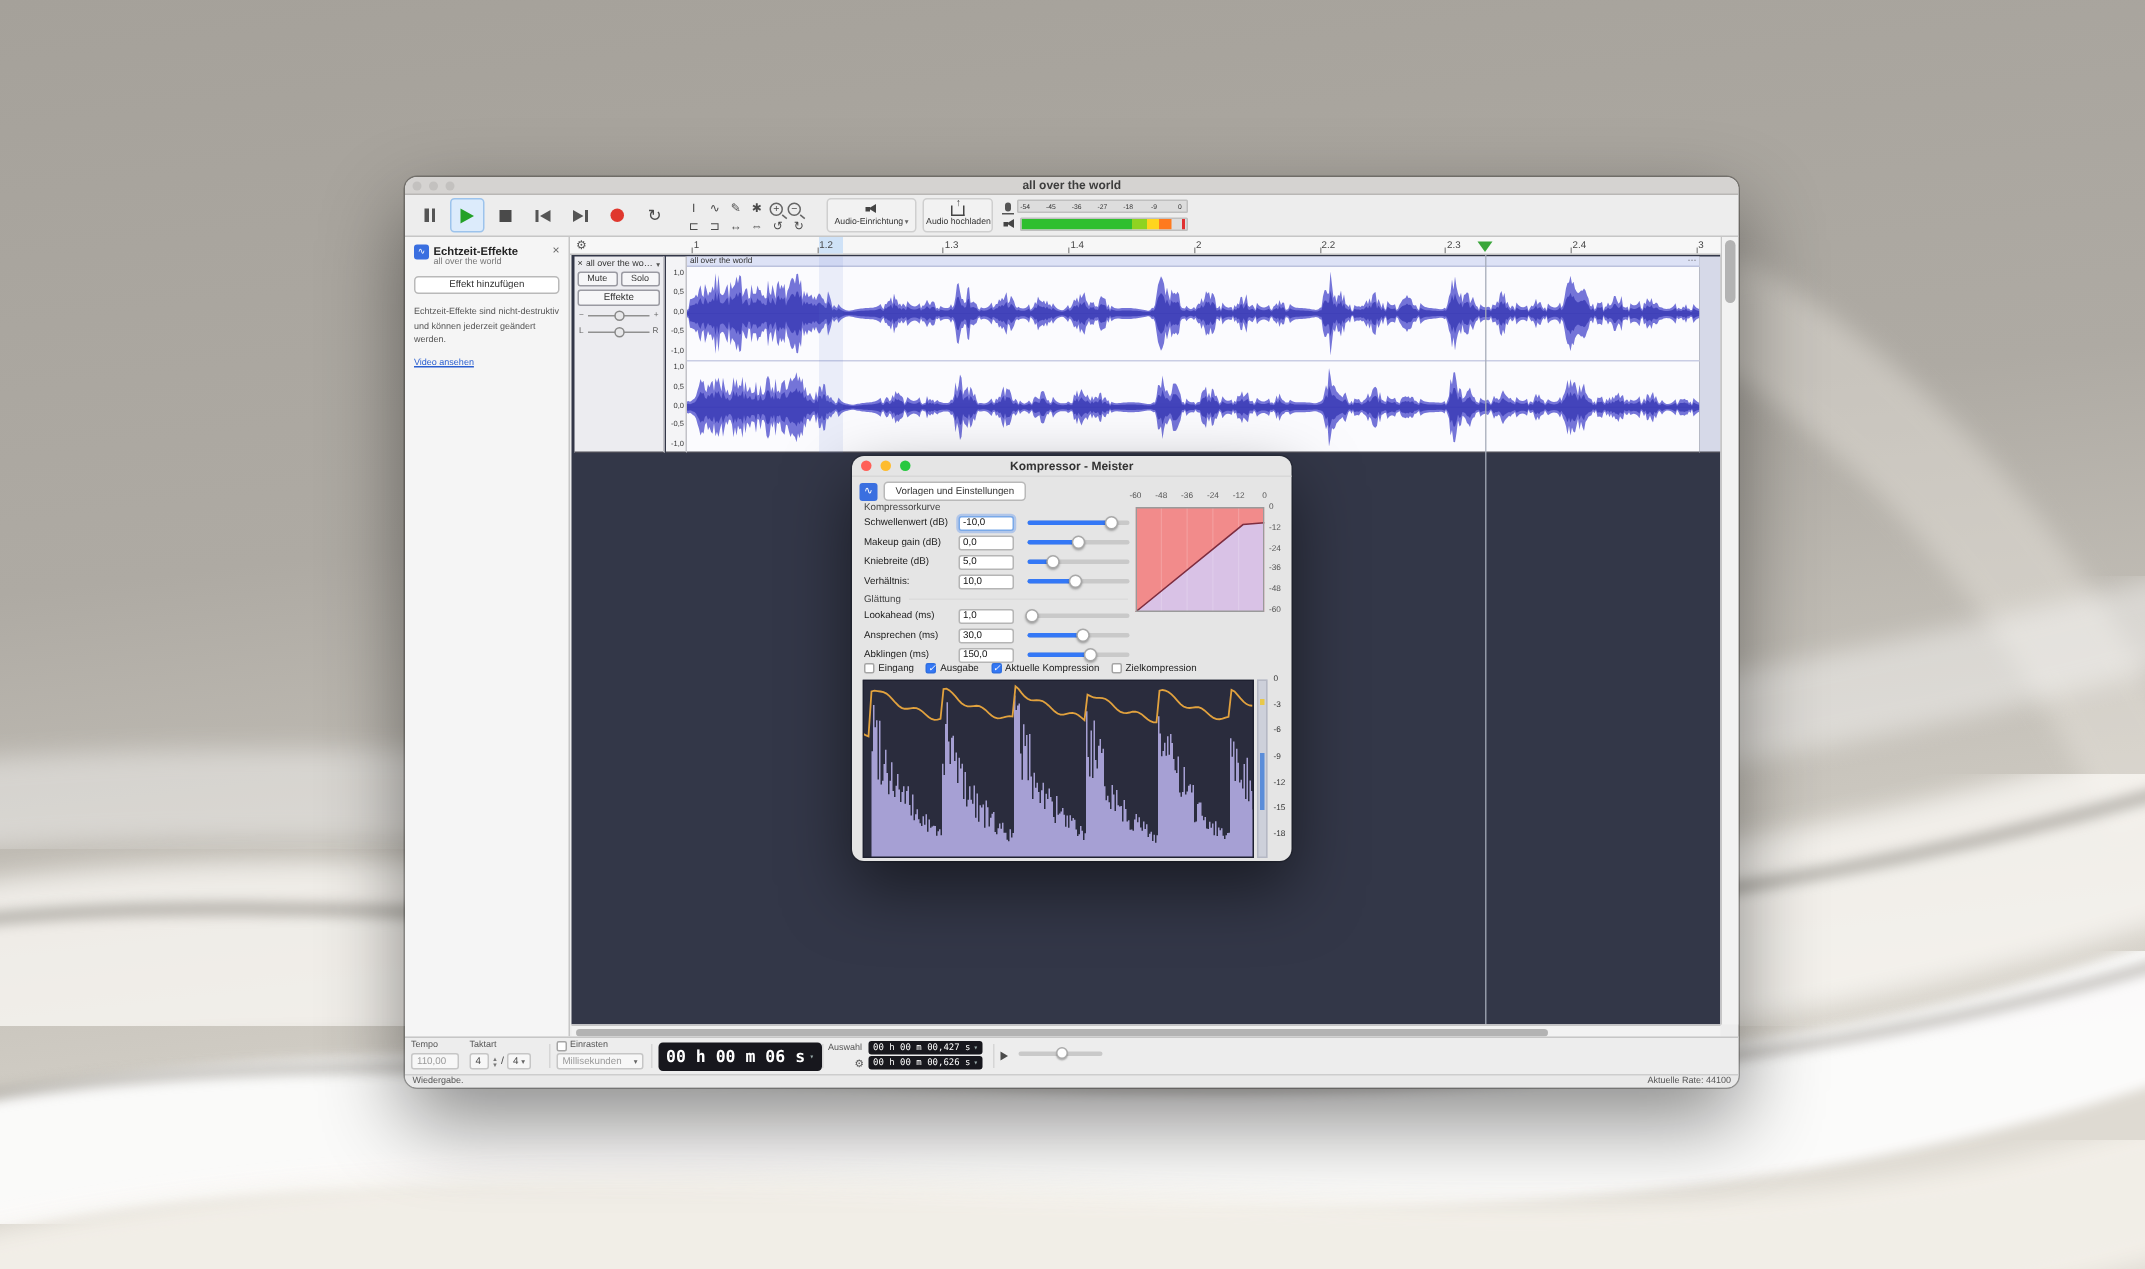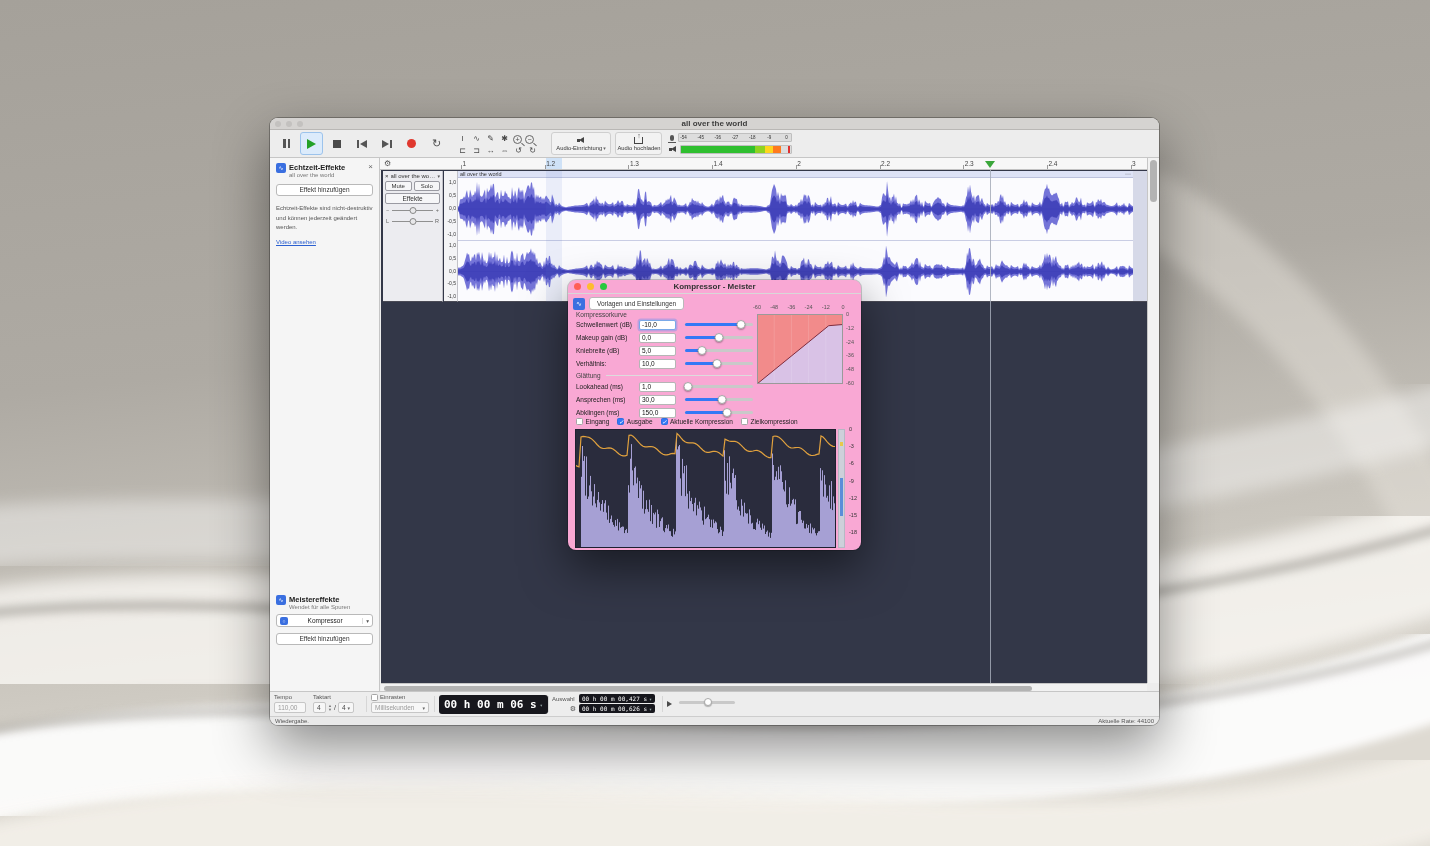--- a/index.html
+++ b/index.html
@@ -127,21 +127,21 @@
 .selrow{display:flex;align-items:center;gap:3px}
 .gear6{font-size:7px;color:#555;width:24px;text-align:right}
 .sellab{font-size:6px;color:#555;width:24px}
 .sp-tri{width:0;height:0;border-left:5px solid #4a4a4a;border-top:3px solid transparent;border-bottom:3px solid transparent}
 .sp-track{position:relative;width:56px;height:3px;background:#c9c9c9;border-radius:2px}
 .sp-thumb{position:absolute;left:45%;top:-3px;width:8px;height:8px;background:#fff;border:1px solid #aaa;border-radius:50%;box-shadow:0 1px 1px rgba(0,0,0,.25)}
 .statusbar{position:absolute;left:0;top:598px;right:0;height:9px;background:#e9e9e9;border-top:1px solid #cdcdcd;font-size:6px;color:#555;display:flex;align-items:center;padding:0 5px;z-index:10}
 .st-r{margin-left:auto}
 
 
-.dlg{position:absolute;left:568px;top:280px;width:293px;height:270px;background:#f9a8d4;border-radius:8px;box-shadow:0 18px 45px rgba(0,0,0,.5),0 0 0 1px rgba(0,0,0,.18);z-index:50}
+.dlg{position:absolute;left:568px;top:304px;width:293px;height:270px;background:#e5e5e5;border-radius:8px;box-shadow:0 18px 45px rgba(0,0,0,.5),0 0 0 1px rgba(0,0,0,.18);z-index:50}
 .dlg-tb{position:absolute;left:0;top:0;right:0;height:14px;border-bottom:1px solid #d8d8d8;display:flex;align-items:center}
 .ddot{width:7px;height:7px;border-radius:50%;margin-left:6px;flex:none}
 .ddot.r{background:#ff5f57}.ddot.y{background:#febc2e}.ddot.g{background:#28c840}
 .dlg-title{position:absolute;left:0;right:0;text-align:center;font-size:8px;font-weight:bold;color:#333}
 .presets{position:absolute;left:5px;top:17px;display:flex;align-items:center;gap:4px}
 .presets .fx-ico{width:12px;height:12px;font-size:7px;line-height:12px}
 .pre-btn{height:13px;border:1px solid #b9b9b9;background:#fff;border-radius:3px;font-size:6.5px;line-height:11px;padding:0 7px;color:#333}
 .sect{position:absolute;font-size:6.5px;color:#444}
 #sect-curve{left:8px;top:31px}
 #sect-glatt{left:8px;top:92px}
@@ -310,35 +310,20 @@
         <span>
           <div class="lp-title">Echtzeit-Effekte</div>
           <div class="lp-sub">all over the world</div>
         </span>
         <span class="lp-x">×</span>
       </div>
       <div class="lp-btn">Effekt hinzufügen</div>
       <div class="lp-desc">Echtzeit-Effekte sind nicht-destruktiv und können jederzeit geändert werden.</div>
       <span class="lp-link">Video ansehen</span>
 
-      <div class="master">
-        <div class="lp-head">
-          <span class="fx-ico">∿</span>
-          <span>
-            <div class="lp-title">Meistereffekte</div>
-            <div class="lp-sub">Wendet für alle Spuren</div>
-          </span>
-        </div>
-        <div class="fx-row">
-          <span class="fx-pow">○</span>
-          <span class="fx-name">Kompressor</span>
-          <span class="fx-caret">▾</span>
-        </div>
-        <div class="lp-btn">Effekt hinzufügen</div>
-      </div>
     </div>
 
     <div class="ruler" id="ruler-el">
       <span class="rgear">⚙</span>
       <span class="rsel"></span>
       <span class="ph-tri"></span>
     <span class="tl-lab" style="left: 82.5px;">1</span>
         <i class="tl-tick" style="left: 81px;"></i>
         <span class="tl-lab" style="left: 166.2px;">1.2</span>
         <i class="tl-tick" style="left: 164.7px;"></i>

